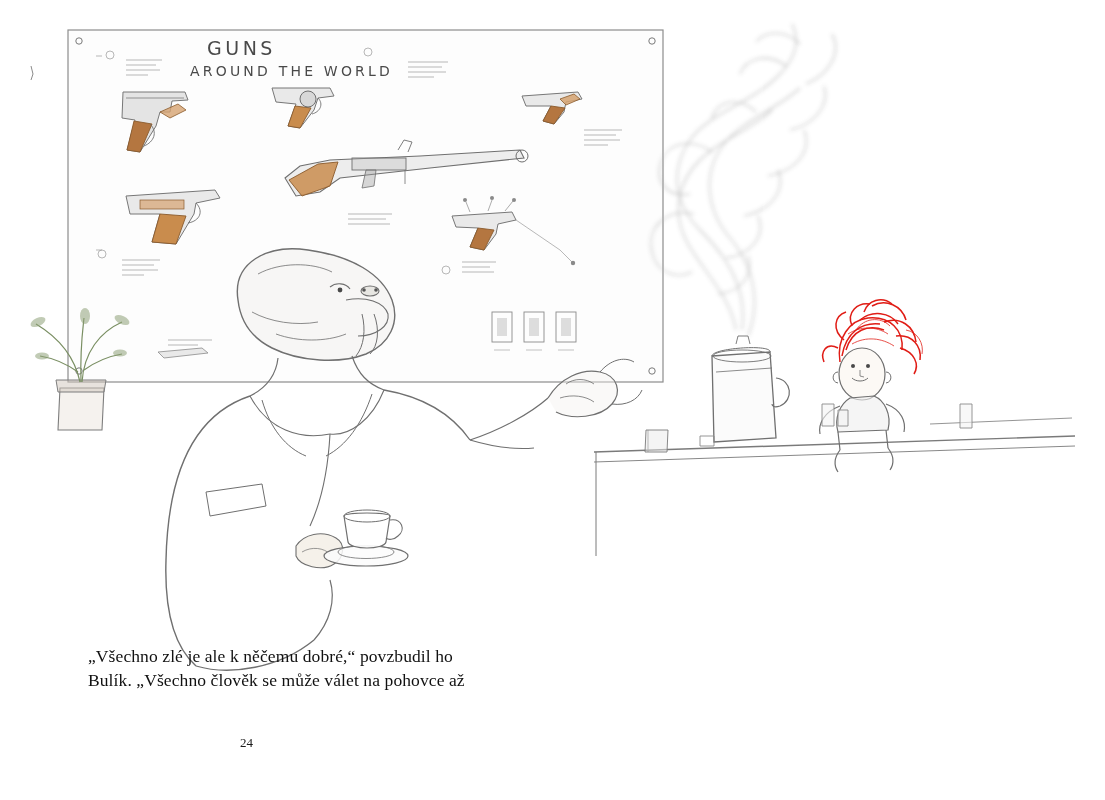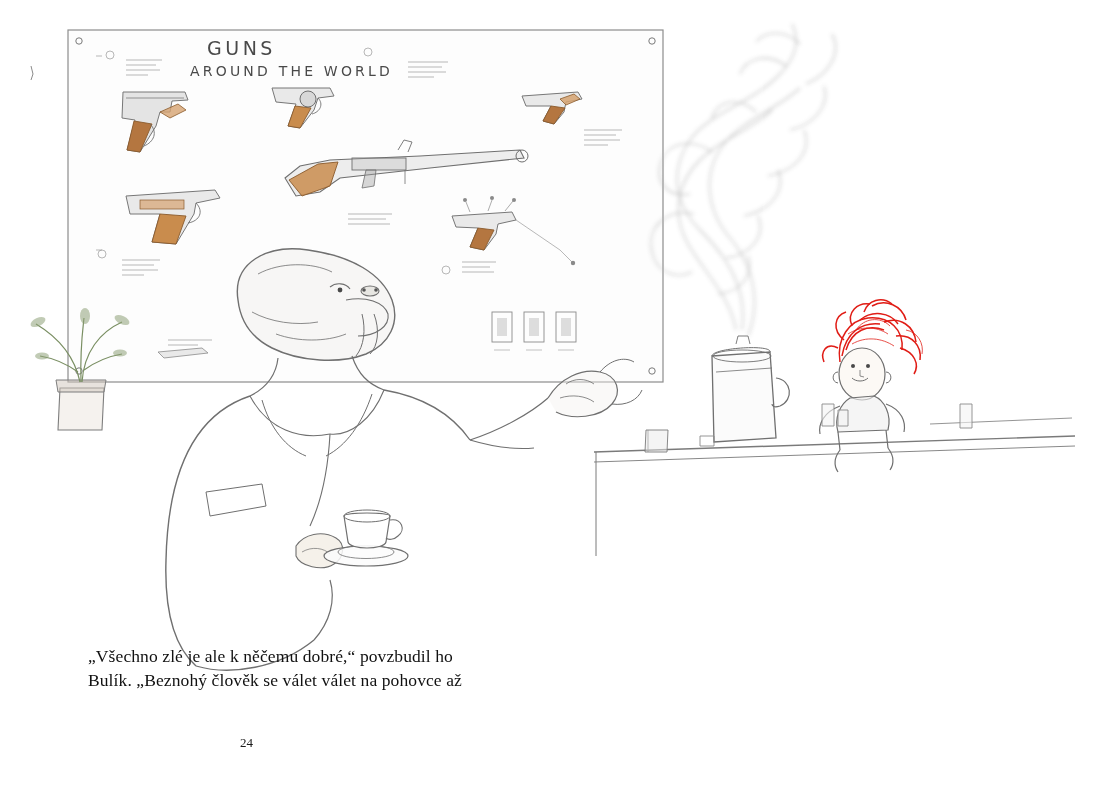--- a/index.html
+++ b/index.html
@@ -332,21 +332,21 @@
       <path d="M822 404 l0 22 l12 0 l0 -22 z" fill="#f4f4f4" fill-opacity="0.6"></path>
       <path d="M838 410 l0 16 l10 0 l0 -16 z" fill="#f4f4f4" fill-opacity="0.6"></path>
       <path d="M960 404 l0 24 l12 0 l0 -24 z" fill="#f4f4f4" fill-opacity="0.6"></path>
       <path d="M700 436 l14 0 l0 10 l-14 0 z"></path>
     </g>
   </svg>
 
   <div class="page page-left">
     <div class="textblock tb-left">
       <p>„Všechno zlé je ale k něčemu dobré,“ povzbudil ho</p>
-      <p>Bulík. „Beznohý člověk se válet válet na pohovce až</p>
+      <p>Bulík. „Všechno člověk se může válet na pohovce až</p>
     </div>
     <div class="folio folio-left">24</div>
   </div>
 
   <div class="page page-right">
     
     
   </div>
 
 </div>

